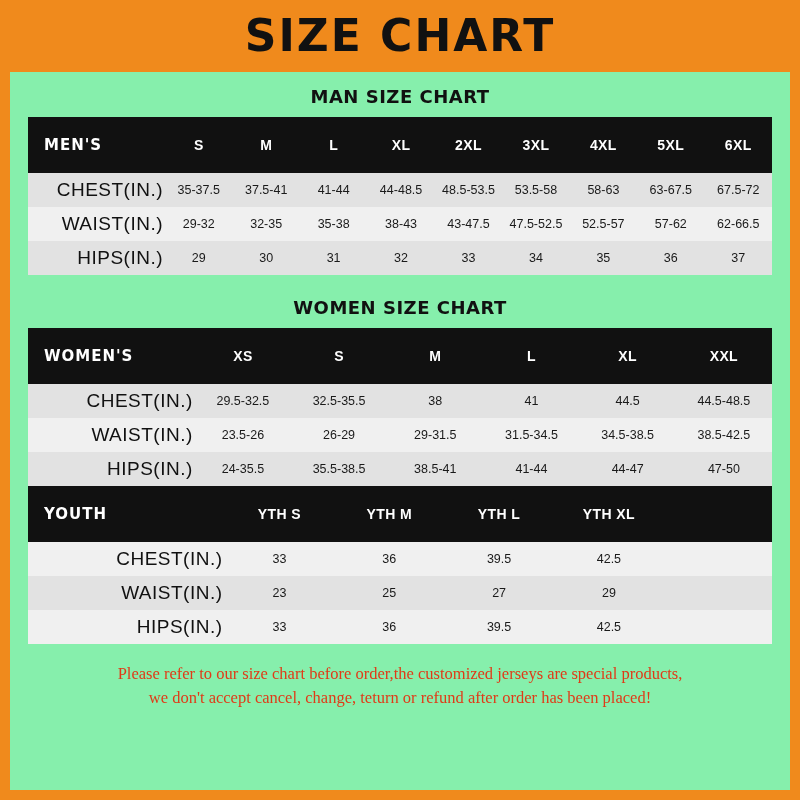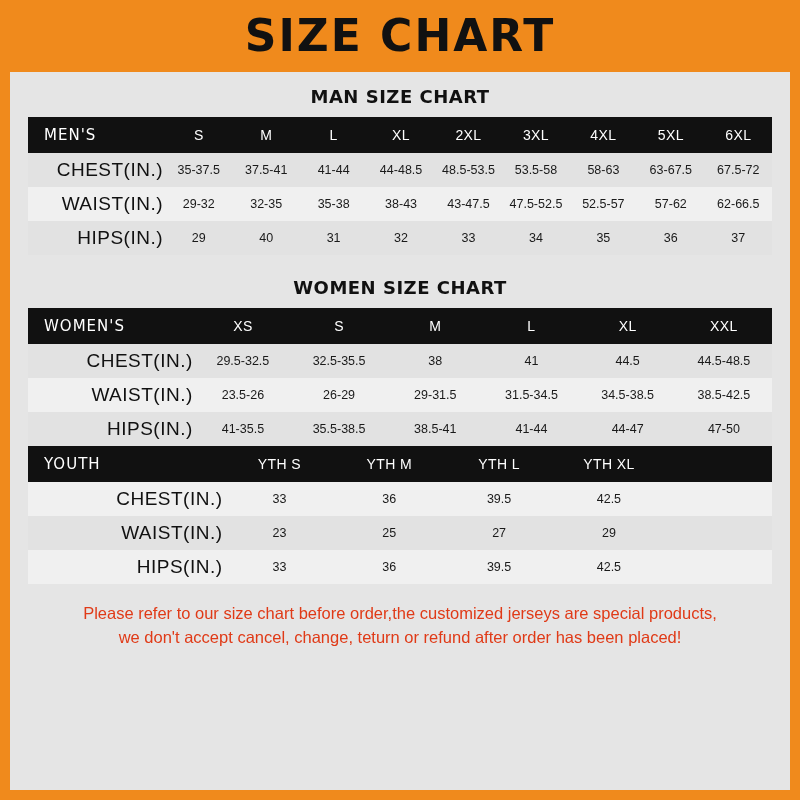--- a/index.html
+++ b/index.html
@@ -10,21 +10,21 @@
     width: 800px;
     height: 800px;
     background: #ffffff;
     font-family: "Liberation Sans", sans-serif;
     overflow: hidden;
   }
   .page {
     position: relative;
     width: 800px;
     height: 800px;
-    background: #e5e5e5;
+    background: #86efac;
     box-sizing: border-box;
     border-left: 10px solid #f08a1c;
     border-right: 10px solid #f08a1c;
     border-bottom: 10px solid #f08a1c;
   }
   .header-band {
     background: #f08a1c;
     height: 72px;
     display: flex;
     align-items: center;
@@ -63,23 +63,23 @@
   table.size-table td {
     text-align: center;
     font-size: 12.5px;
     color: #1a1a1a;
     padding: 6px 2px;
     font-family: "Liberation Sans", sans-serif;
   }
   table.size-table thead th {
     background: #111111;
     color: #ffffff;
-    font-weight: normal;
+    font-weight: bold;
     font-size: 14px;
-    padding: 9px 2px;
+    padding: 19px 2px;
     letter-spacing: 0.4px;
     margin-top: 44px;
   }
   table.size-table thead th.rowhead {
     text-align: left;
     padding-left: 16px;
     font-family: "DejaVu Sans", sans-serif;
     font-size: 15px;
     letter-spacing: 1px;
   }
@@ -90,21 +90,21 @@
     letter-spacing: 0.5px;
     text-align: right;
     color: #111111;
   }
   .footer-note {
     margin-top: 18px;
     text-align: center;
     color: #e03a17;
     font-size: 16.5px;
     line-height: 1.45;
-    font-family: Liberation Sans, sans-serif;
+    font-family: Liberation Serif, serif;
     padding: 0 4px;
   }
 </style>
 </head>
 <body>
 
 <div class="page">
 
   <div class="header-band">
     <div class="header-title">SIZE CHART</div>
@@ -150,21 +150,21 @@
             <td>38-43</td>
             <td>43-47.5</td>
             <td>47.5-52.5</td>
             <td>52.5-57</td>
             <td>57-62</td>
             <td>62-66.5</td>
           </tr>
           <tr class="odd">
             <td class="rowhead">HIPS(IN.)</td>
             <td>29</td>
-            <td>40</td>
+            <td>30</td>
             <td>31</td>
             <td>32</td>
             <td>33</td>
             <td>34</td>
             <td>35</td>
             <td>36</td>
             <td>37</td>
           </tr>
         </tbody>
       </table>
@@ -198,21 +198,21 @@
             <td class="rowhead">WAIST(IN.)</td>
             <td>23.5-26</td>
             <td>26-29</td>
             <td>29-31.5</td>
             <td>31.5-34.5</td>
             <td>34.5-38.5</td>
             <td>38.5-42.5</td>
           </tr>
           <tr class="odd">
             <td class="rowhead">HIPS(IN.)</td>
-            <td>41-35.5</td>
+            <td>24-35.5</td>
             <td>35.5-38.5</td>
             <td>38.5-41</td>
             <td>41-44</td>
             <td>44-47</td>
             <td>47-50</td>
           </tr>
         </tbody>
       </table>
     </div>
 

